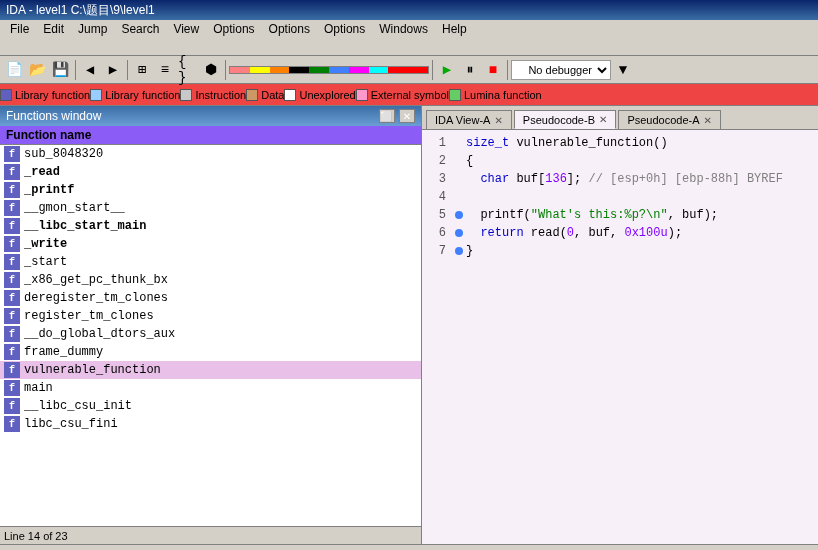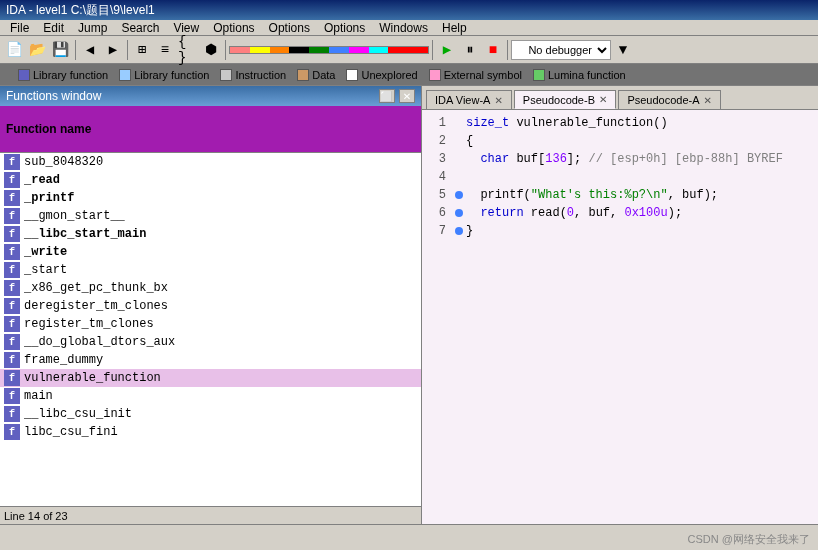--- a/index.html
+++ b/index.html
@@ -21,22 +21,21 @@
       padding: 3px 6px;
       display: flex;
       align-items: center;
       height: 20px;
     }
     
     #menu-bar {
       background: #d4d0c8;
       border-bottom: 1px solid #808080;
       display: flex;
-      align-items: center;
-      height: 16px;
+      height: 36px;
       padding: 0 4px;
       gap: 2px;
     }
     .menu-item {
       padding: 2px 6px;
       font-family: Arial, sans-serif;
       font-size: 12px;
       cursor: pointer;
     }
     
@@ -63,27 +62,27 @@
       font-size: 11px;
       font-family: Arial, sans-serif;
       background: white;
       border: 1px solid #999;
       padding: 0 2px;
       width: 100px;
       text-align: right;
     }
     
     #legend-bar {
-      background: #737373;
+      background: #ef4444;
       border-bottom: 1px solid #808080;
       display: flex;
       align-items: center;
       height: 22px;
-      padding: 0 18px;
-      gap: 11px;
+      padding: 0 0;
+      gap: 0;
       font-family: Arial, sans-serif;
       font-size: 11px;
     }
     .legend-item { display: flex; align-items: center; gap: 3px; }
     .legend-color {
       width: 12px; height: 12px;
       border: 1px solid #555;
       display: inline-block;
     }
     
@@ -113,23 +112,23 @@
     .panel-controls { display: flex; gap: 4px; }
     .panel-ctrl-btn {
       width: 16px; height: 14px;
       background: #d4d0c8;
       border: 1px solid #808080;
       display: flex; align-items: center; justify-content: center;
       font-size: 10px;
       cursor: pointer;
     }
     #functions-header {
-      background: #a21caf;
+      background: #8b5cf6;
       border-bottom: 1px solid #808080;
-      padding: 16px 6px;
+      padding: 2px 6px;
       font-family: Arial, sans-serif;
       font-size: 12px;
       font-weight: bold;
     }
     #functions-list {
       flex: 1;
       overflow-y: auto;
       overflow-x: hidden;
       background: white;
     }

